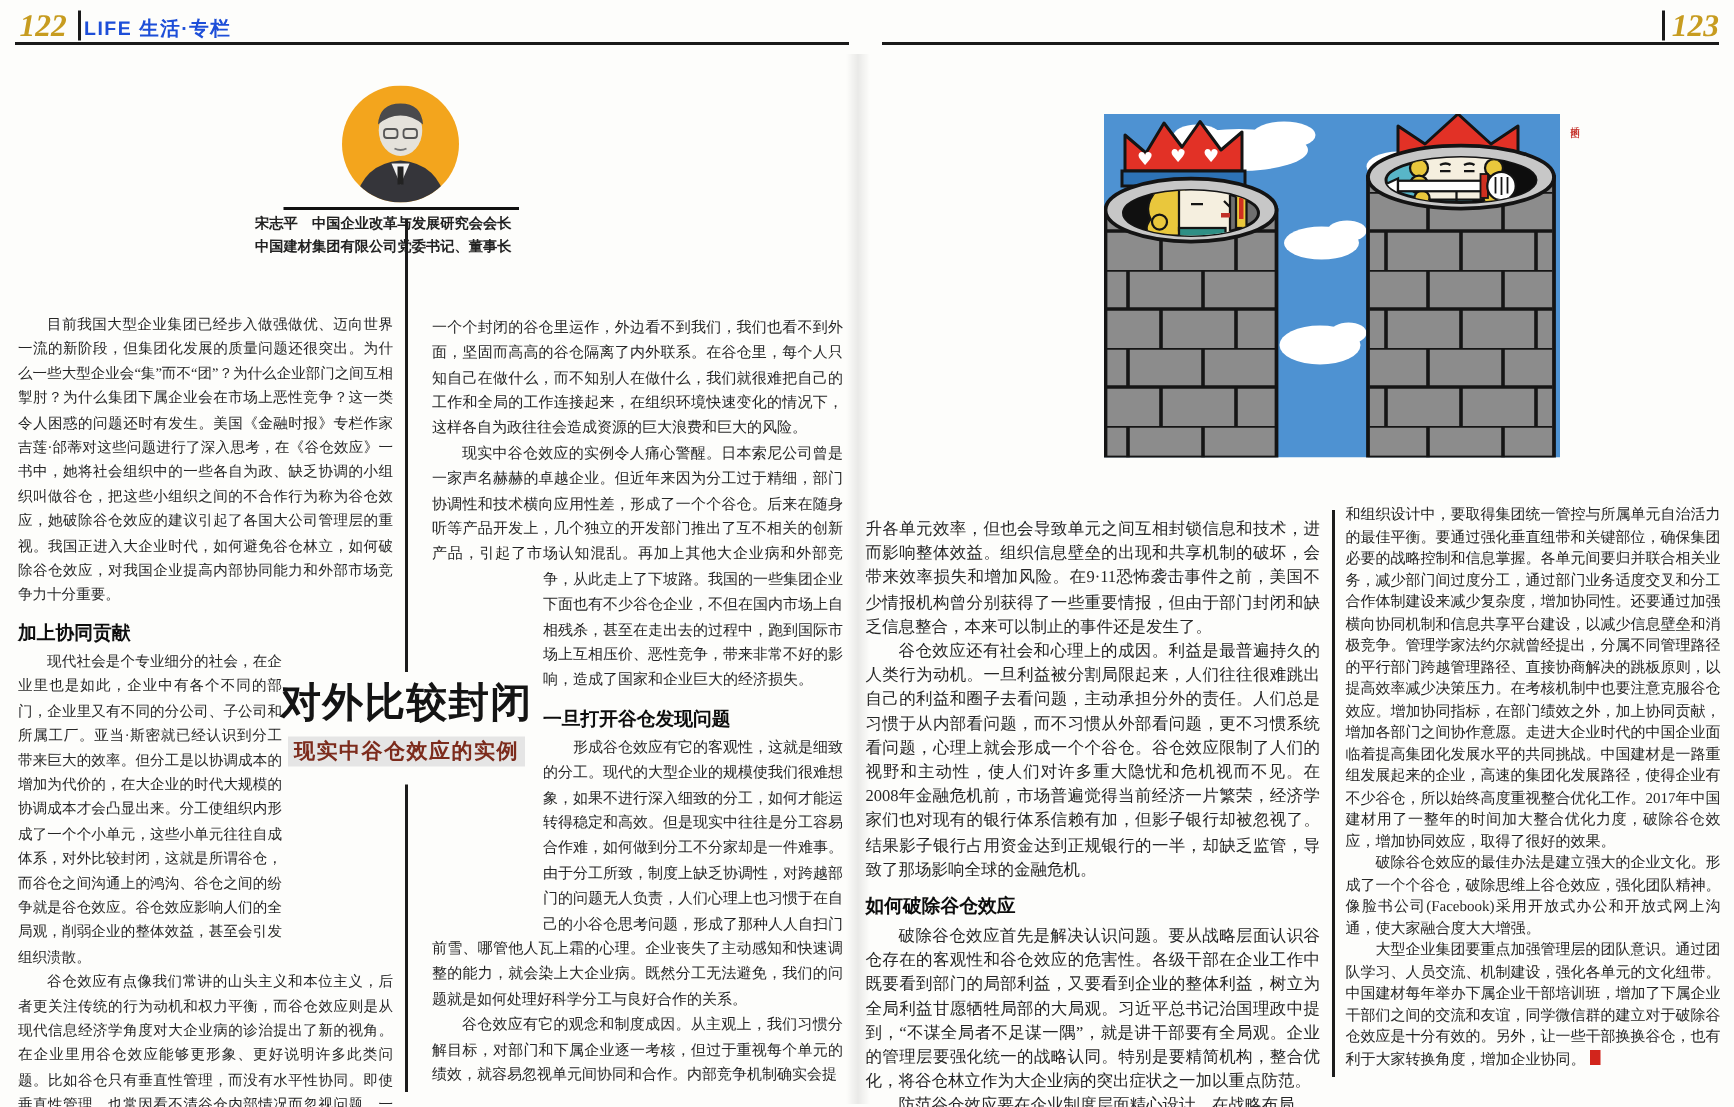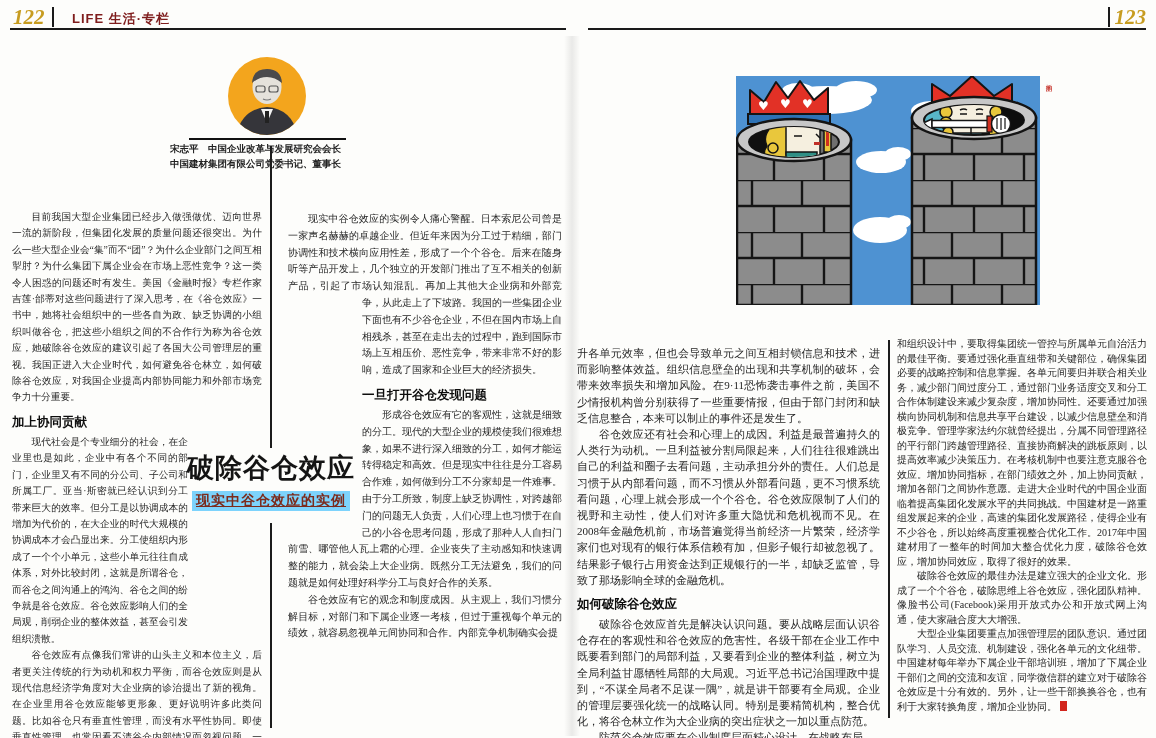--- a/index.html
+++ b/index.html
@@ -3,38 +3,38 @@
 <meta charset="utf-8">
 <style>
   html,body{margin:0;padding:0;background:#e8e8e8;}
   .page{position:relative;width:1156px;height:738px;background:#fdfdfb;overflow:hidden;
         font-family:"Liberation Serif","DejaVu Serif",serif;color:#262626;}
   
   .pagenum{position:absolute;top:5px;font:italic bold 21px "Liberation Serif",serif;color:#c79c20;}
   .pagenum.left{left:13px;}
   .pagenum.right{right:10px;text-align:right;}
   .hbar{position:absolute;top:7px;width:2px;height:20px;background:#1a1a1a;}
-  .section-title{position:absolute;left:72px;top:10px;font:bold 13px "Liberation Sans",sans-serif;color:#7f1d1d;letter-spacing:1px;}
+  .section-title{position:absolute;left:56px;top:10px;font:bold 13px "Liberation Sans",sans-serif;color:#1d4ed8;letter-spacing:1px;}
   .rule{position:absolute;top:28px;height:2px;background:#1a1a1a;}
   .rule.left{left:10px;width:556px;}
   .rule.right{left:588px;width:558px;}
   
   .photo{position:absolute;left:228px;top:57px;width:78px;height:78px;}
   .author-rule{position:absolute;left:189px;top:138px;width:157px;height:2px;background:#111;}
   .caption{position:absolute;left:148px;width:215px;text-align:center;
            font:bold 9.5px "Liberation Sans",sans-serif;color:#222;}
   .cap1{top:143px;} .cap2{top:158px;}
   
   .vdiv{position:absolute;width:2px;background:#1c1c1c;}
   
   .feature{position:absolute;left:183px;top:450px;width:176px;text-align:center;}
   .feature h1{margin:0;font:bold 27px "Liberation Serif",serif;color:#141414;letter-spacing:1px;white-space:nowrap;}
   .feature .sub{margin-top:5px;}
-  .feature .sub span{display:inline-block;background:#7dd3fc;color:#7c2b1c;
-        font:bold 14px "Liberation Serif",serif;padding:1px 4px;letter-spacing:1px;white-space:nowrap;text-decoration:underline;}
+  .feature .sub span{display:inline-block;background:#e5e5e5;color:#7c2b1c;
+        font:bold 14px "Liberation Serif",serif;padding:1px 4px;letter-spacing:1px;white-space:nowrap;}
   
   .col{position:absolute;text-align:justify;}
   .col p{margin:0;text-indent:2em;}
   .col p.cont{text-indent:0;}
   .col h3{font:bold 12.5px "Liberation Sans",sans-serif;color:#0d0d0d;margin:8px 0 3px;text-indent:0;}
   .col1{left:12px;top:209px;width:250px;font-size:9.7px;line-height:16.4px;}
   .col2{left:288px;top:211px;width:274px;font-size:10px;line-height:16.8px;}
   .col3{left:577px;top:345px;width:303px;font-size:11px;line-height:16.2px;}
   .col4{left:897px;top:337px;width:250px;font-size:10px;line-height:14.5px;}
   .cut-r{float:right;width:74px;height:205px;}
@@ -83,33 +83,34 @@
   <div class="author-rule"></div>
   <div class="caption cap1">宋志平　中国企业改革与发展研究会会长</div>
   <div class="caption cap2">中国建材集团有限公司党委书记、董事长</div>
 
   <div class="vdiv" style="left:270px;top:146px;height:302px;"></div>
   <div class="vdiv" style="left:270px;top:523px;height:205px;"></div>
   <div class="vdiv" style="left:888px;top:340px;height:378px;"></div>
   <div class="gutter"></div>
 
   <div class="feature">
-    <h1>破除谷仓效应</h1>
+    <h1>对外比较封闭</h1>
     <div class="sub"><span>现实中谷仓效应的实例</span></div>
   </div>
 
   <div class="col col1">
     <p>目前我国大型企业集团已经步入做强做优、迈向世界一流的新阶段，但集团化发展的质量问题还很突出。为什么一些大型企业会“集”而不“团”？为什么企业部门之间互相掣肘？为什么集团下属企业会在市场上恶性竞争？这一类令人困惑的问题还时有发生。美国《金融时报》专栏作家吉莲·邰蒂对这些问题进行了深入思考，在《谷仓效应》一书中，她将社会组织中的一些各自为政、缺乏协调的小组织叫做谷仓，把这些小组织之间的不合作行为称为谷仓效应，她破除谷仓效应的建议引起了各国大公司管理层的重视。我国正进入大企业时代，如何避免谷仓林立，如何破除谷仓效应，对我国企业提高内部协同能力和外部市场竞争力十分重要。</p>
     <h3>加上协同贡献</h3>
     <div class="cut-r"></div>
     <p>现代社会是个专业细分的社会，在企业里也是如此，企业中有各个不同的部门，企业里又有不同的分公司、子公司和所属工厂。亚当·斯密就已经认识到分工带来巨大的效率。但分工是以协调成本的增加为代价的，在大企业的时代大规模的协调成本才会凸显出来。分工使组织内形成了一个个小单元，这些小单元往往自成体系，对外比较封闭，这就是所谓谷仓，而谷仓之间沟通上的鸿沟、谷仓之间的纷争就是谷仓效应。谷仓效应影响人们的全局观，削弱企业的整体效益，甚至会引发组织溃散。</p>
     <p>谷仓效应有点像我们常讲的山头主义和本位主义，后者更关注传统的行为动机和权力平衡，而谷仓效应则是从现代信息经济学角度对大企业病的诊治提出了新的视角。在企业里用谷仓效应能够更形象、更好说明许多此类问题。比如谷仓只有垂直性管理，而没有水平性协同。即使垂直性管理，也常因看不清谷仓内部情况而忽视问题，一旦打开谷仓发现问题，已悔之晚矣。试想，如果一个大型企业集团的各个组织单元都是在</p>
   </div>
 
   <div class="col col2">
+    <p class="cont">一个个封闭的谷仓里运作，外边看不到我们，我们也看不到外面，坚固而高高的谷仓隔离了内外联系。在谷仓里，每个人只知自己在做什么，而不知别人在做什么，我们就很难把自己的工作和全局的工作连接起来，在组织环境快速变化的情况下，这样各自为政往往会造成资源的巨大浪费和巨大的风险。</p>
     <p><span>现实中谷仓效应的实例令人痛心警醒。日本索尼公司曾是一家声名赫赫的卓越企业。但近年来因为分工过于精细，部门协调性和技术横向应用性差，形成了一个个谷仓。后来在随身听等产品开发上，几个独立的开发部门推出了互不相关的创新产品，引起了市场认知混乱。再加上其他大企业病和外部竞争，</span><span class="cut-l"></span><span>从此走上了下坡路。我国的一些集团企业下面也有不少谷仓企业，不但在国内市场上自相残杀，甚至在走出去的过程中，跑到国际市场上互相压价、恶性竞争，带来非常不好的影响，造成了国家和企业巨大的经济损失。</span></p>
     <h3>一旦打开谷仓发现问题</h3>
     <p>形成谷仓效应有它的客观性，这就是细致的分工。现代的大型企业的规模使我们很难想象，如果不进行深入细致的分工，如何才能运转得稳定和高效。但是现实中往往是分工容易合作难，如何做到分工不分家却是一件难事。由于分工所致，制度上缺乏协调性，对跨越部门的问题无人负责，人们心理上也习惯于在自己的小谷仓思考问题，形成了那种人人自扫门前雪、哪管他人瓦上霜的心理。企业丧失了主动感知和快速调整的能力，就会染上大企业病。既然分工无法避免，我们的问题就是如何处理好科学分工与良好合作的关系。</p>
     <p>谷仓效应有它的观念和制度成因。从主观上，我们习惯分解目标，对部门和下属企业逐一考核，但过于重视每个单元的绩效，就容易忽视单元间协同和合作。内部竞争机制确实会提</p>
   </div>
 
   <div class="col col3">
     <p class="cont">升各单元效率，但也会导致单元之间互相封锁信息和技术，进而影响整体效益。组织信息壁垒的出现和共享机制的破坏，会带来效率损失和增加风险。在9·11恐怖袭击事件之前，美国不少情报机构曾分别获得了一些重要情报，但由于部门封闭和缺乏信息整合，本来可以制止的事件还是发生了。</p>
     <p>谷仓效应还有社会和心理上的成因。利益是最普遍持久的人类行为动机。一旦利益被分割局限起来，人们往往很难跳出自己的利益和圈子去看问题，主动承担分外的责任。人们总是习惯于从内部看问题，而不习惯从外部看问题，更不习惯系统看问题，心理上就会形成一个个谷仓。谷仓效应限制了人们的视野和主动性，使人们对许多重大隐忧和危机视而不见。在2008年金融危机前，市场普遍觉得当前经济一片繁荣，经济学家们也对现有的银行体系信赖有加，但影子银行却被忽视了。结果影子银行占用资金达到正规银行的一半，却缺乏监管，导致了那场影响全球的金融危机。</p>
     <h3>如何破除谷仓效应</h3>

